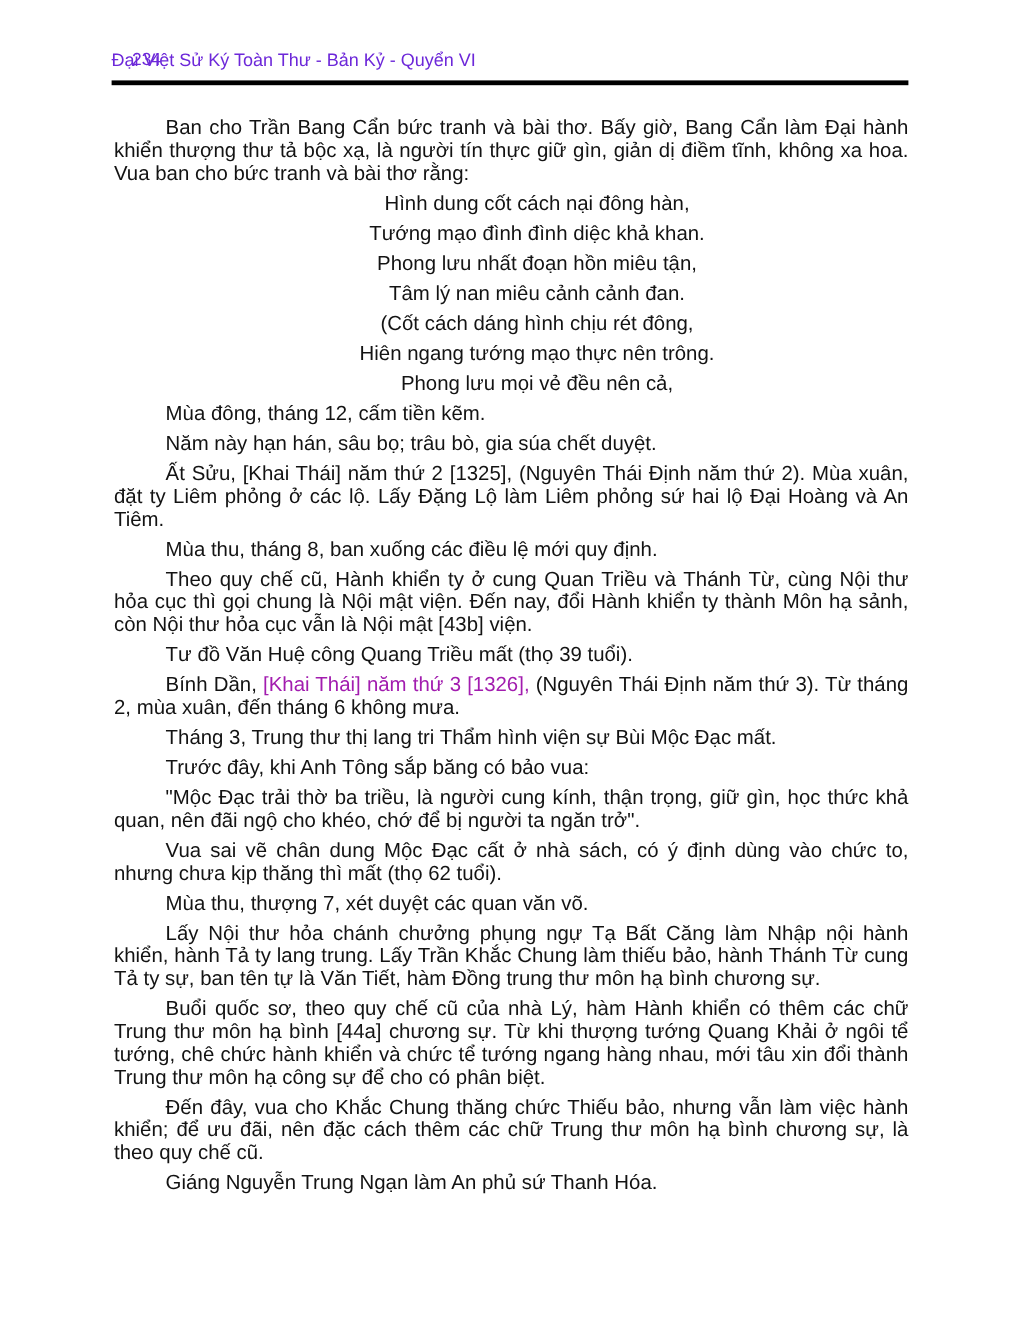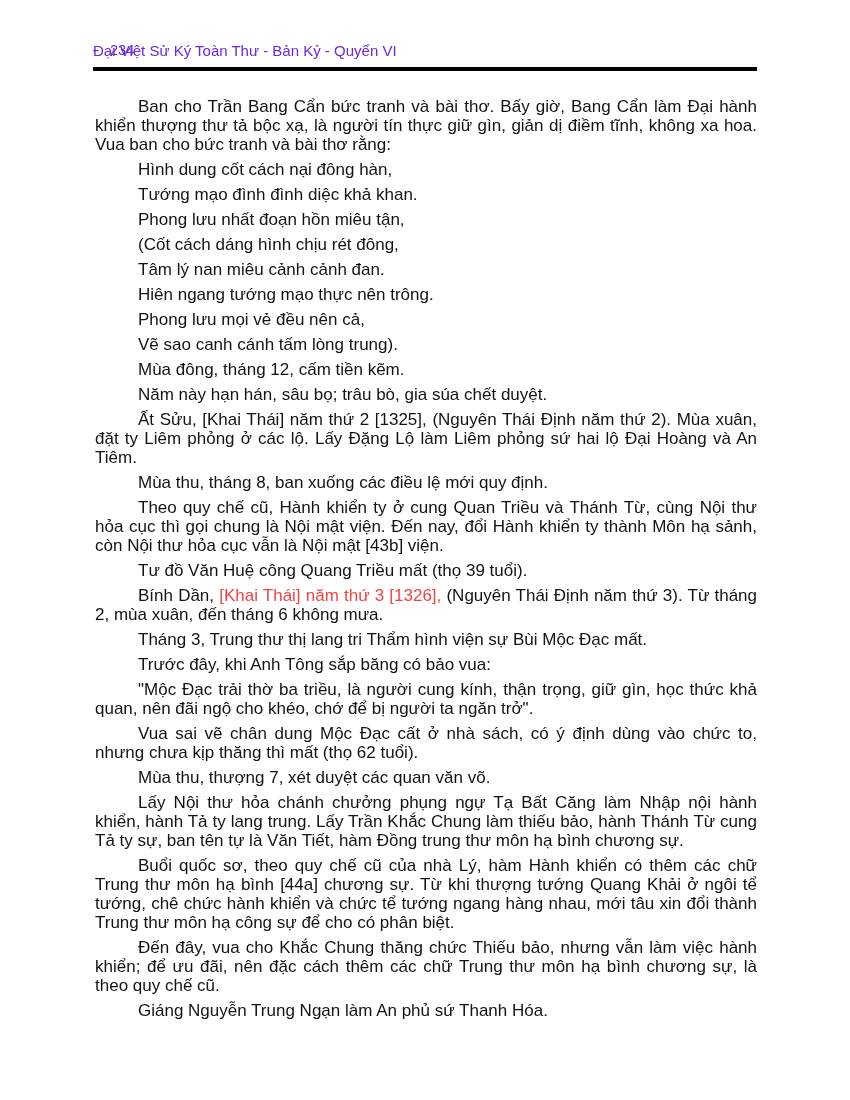--- a/index.html
+++ b/index.html
@@ -55,45 +55,44 @@
     color: #131313;
   }
   .doc-body p {
     margin: 0 0 6px 0;
     text-indent: 43px;
   }
   .doc-body p.para {
     text-align: justify;
   }
   .doc-body p.verse {
-    text-align: left;
+    text-align: center;
   }
   .bold   { font-weight: normal; }
-  .gray   { color: #ef4444; margin-top: 48px; }
+  .gray   { color: #a21caf; margin-top: 48px; }
   .normal { }
 </style>
 </head>
 <body>
 
 <div class="page">
   <div class="header">
     <span class="page-num">234</span>
     <span class="header-title">Đại Việt Sử Ký Toàn Thư - Bản Kỷ - Quyển VI</span>
   </div>
   <div class="rule"></div>
   <div class="doc-body" id="doc-body">
       <p class="para"><span class="normal">Ban cho Trần Bang Cẩn bức tranh và bài thơ. Bấy giờ, Bang Cẩn làm Đại hành khiển thượng thư tả bộc xạ, là người tín thực giữ gìn, giản dị điềm tĩnh, không xa hoa. Vua ban cho bức tranh và bài thơ rằng:</span></p>
       <p class="verse"><span class="normal">Hình dung cốt cách nại đông hàn,</span></p>
       <p class="verse"><span class="normal">Tướng mạo đình đình diệc khả khan.</span></p>
       <p class="verse"><span class="normal">Phong lưu nhất đoạn hồn miêu tận,</span></p>
+      <p class="verse"><span class="normal">Tâm lý nan miêu cảnh cảnh đan.</span></p>
       <p class="verse"><span class="normal">(Cốt cách dáng hình chịu rét đông,</span></p>
-      <p class="verse"><span class="normal">Tâm lý nan miêu cảnh cảnh đan.</span></p>
       <p class="verse"><span class="normal">Hiên ngang tướng mạo thực nên trông.</span></p>
       <p class="verse"><span class="normal">Phong lưu mọi vẻ đều nên cả,</span></p>
-      <p class="verse"><span class="normal">Vẽ sao canh cánh tấm lòng trung).</span></p>
       <p class="para"><span class="normal">Mùa đông, tháng 12, cấm tiền kẽm.</span></p>
       <p class="para"><span class="normal">Năm này hạn hán, sâu bọ; trâu bò, gia súa chết duyệt.</span></p>
       <p class="para"><span class="normal">Ất Sửu, [Khai Thái] năm thứ 2 [1325], (Nguyên Thái Định năm thứ 2). Mùa xuân, đặt ty Liêm phỏng ở các lộ. Lấy Đặng Lộ làm Liêm phỏng sứ hai lộ Đại Hoàng và An Tiêm.</span></p>
       <p class="para"><span class="normal">Mùa thu, tháng 8, ban xuống các điều lệ mới quy định.</span></p>
       <p class="para"><span class="normal">Theo quy chế cũ, Hành khiển ty ở cung Quan Triều và Thánh Từ, cùng Nội thư hỏa cục thì gọi chung là Nội mật viện. Đến nay, đổi Hành khiển ty thành Môn hạ sảnh, còn Nội thư hỏa cục vẫn là Nội mật </span><span class="bold">[43b]</span><span class="normal"> viện.</span></p>
       <p class="para"><span class="normal">Tư đồ Văn Huệ công Quang Triều mất (thọ 39 tuổi).</span></p>
       <p class="para"><span class="bold">Bính Dần, </span><span class="gray">[Khai Thái] năm thứ 3 [1326], </span><span class="normal">(Nguyên Thái Định năm thứ 3). Từ tháng 2, mùa xuân, đến tháng 6 không mưa.</span></p>
       <p class="para"><span class="normal">Tháng 3, Trung thư thị lang tri Thẩm hình viện sự Bùi Mộc Đạc mất.</span></p>
       <p class="para"><span class="normal">Trước đây, khi Anh Tông sắp băng có bảo vua:</span></p>
       <p class="para"><span class="normal">"Mộc Đạc trải thờ ba triều, là người cung kính, thận trọng, giữ gìn, học thức khả quan, nên đãi ngộ cho khéo, chớ để bị người ta ngăn trở".</span></p>

